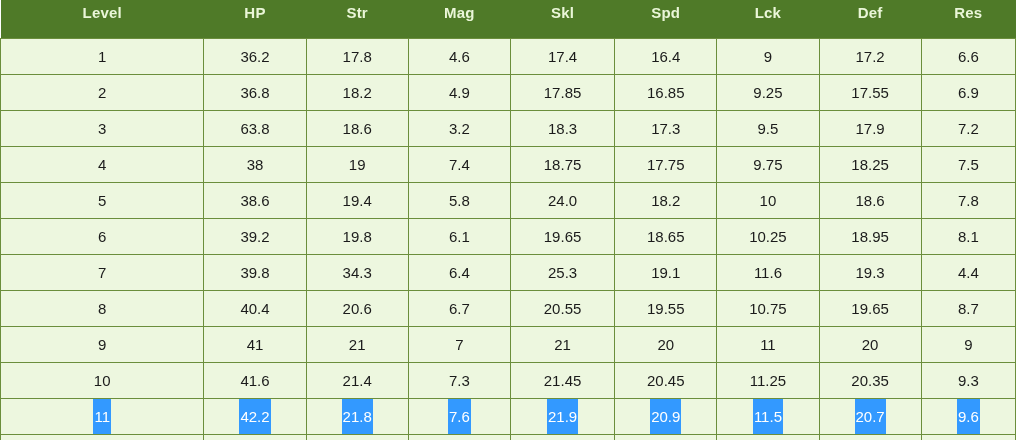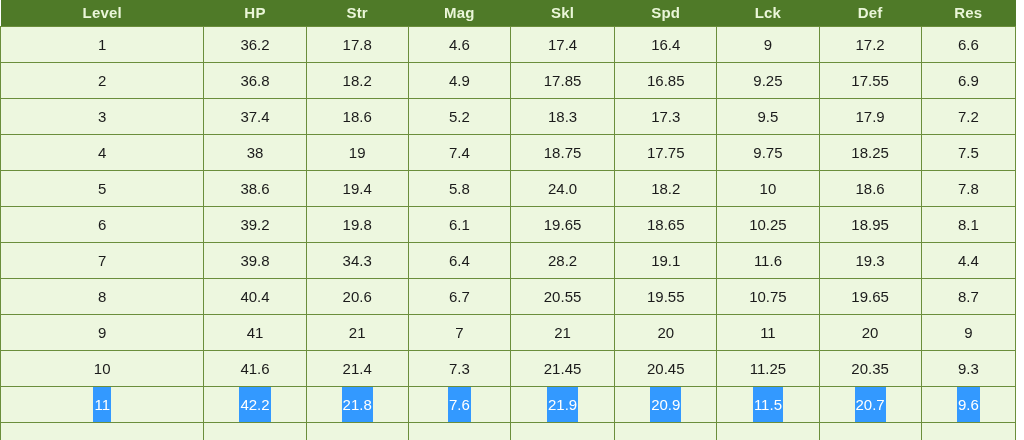--- a/index.html
+++ b/index.html
@@ -24,21 +24,21 @@
     width: 1016px;
     margin: 0;
     table-layout: fixed;
   }
   table.stat-table thead th {
     background: #4f7a28;
     color: #eaf6d8;
     font-size: 15px;
     font-weight: bold;
     text-align: center;
-    padding: 4px 0 5px 0;
+    padding: 4px 0 17px 0;
     height: 17px;
     line-height: 17px;
     border: none;
     letter-spacing: 0.2px;
   }
   table.stat-table tbody td {
     background: #edf7df;
     color: #1b1b1b;
     font-size: 15px;
     text-align: center;
@@ -116,23 +116,23 @@
           <td><span class="cellval">18.2</span></td>
           <td><span class="cellval">4.9</span></td>
           <td><span class="cellval">17.85</span></td>
           <td><span class="cellval">16.85</span></td>
           <td><span class="cellval">9.25</span></td>
           <td><span class="cellval">17.55</span></td>
           <td><span class="cellval">6.9</span></td>
         </tr>
         <tr>
           <td><span class="cellval">3</span></td>
-          <td><span class="cellval">37.4</span></td>
+          <td><span class="cellval">63.8</span></td>
           <td><span class="cellval">18.6</span></td>
-          <td><span class="cellval">5.2</span></td>
+          <td><span class="cellval">3.2</span></td>
           <td><span class="cellval">18.3</span></td>
           <td><span class="cellval">17.3</span></td>
           <td><span class="cellval">9.5</span></td>
           <td><span class="cellval">17.9</span></td>
           <td><span class="cellval">7.2</span></td>
         </tr>
         <tr>
           <td><span class="cellval">4</span></td>
           <td><span class="cellval">38</span></td>
           <td><span class="cellval">19</span></td>
@@ -163,21 +163,21 @@
           <td><span class="cellval">18.65</span></td>
           <td><span class="cellval">10.25</span></td>
           <td><span class="cellval">18.95</span></td>
           <td><span class="cellval">8.1</span></td>
         </tr>
         <tr>
           <td><span class="cellval">7</span></td>
           <td><span class="cellval">39.8</span></td>
           <td><span class="cellval">34.3</span></td>
           <td><span class="cellval">6.4</span></td>
-          <td><span class="cellval">28.2</span></td>
+          <td><span class="cellval">25.3</span></td>
           <td><span class="cellval">19.1</span></td>
           <td><span class="cellval">11.6</span></td>
           <td><span class="cellval">19.3</span></td>
           <td><span class="cellval">4.4</span></td>
         </tr>
         <tr>
           <td><span class="cellval">8</span></td>
           <td><span class="cellval">40.4</span></td>
           <td><span class="cellval">20.6</span></td>
           <td><span class="cellval">6.7</span></td>

